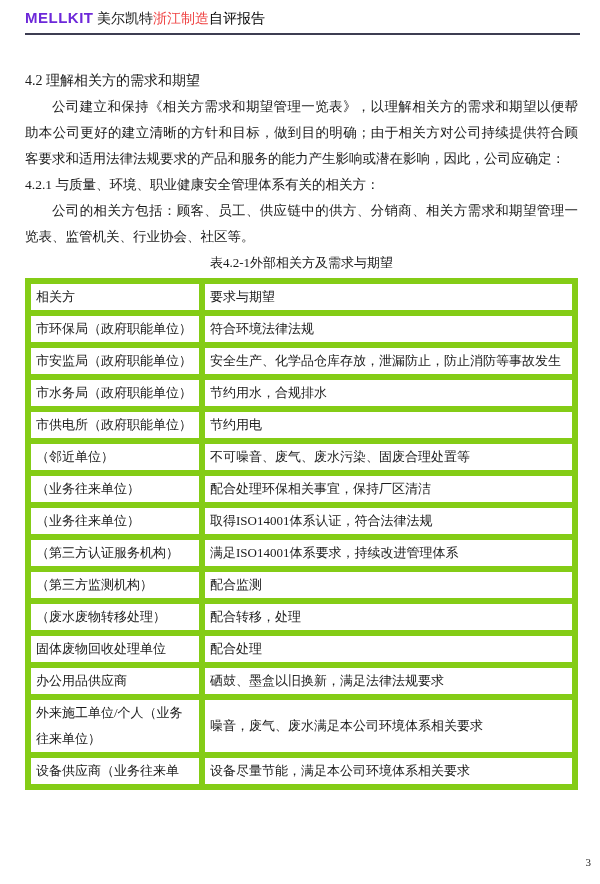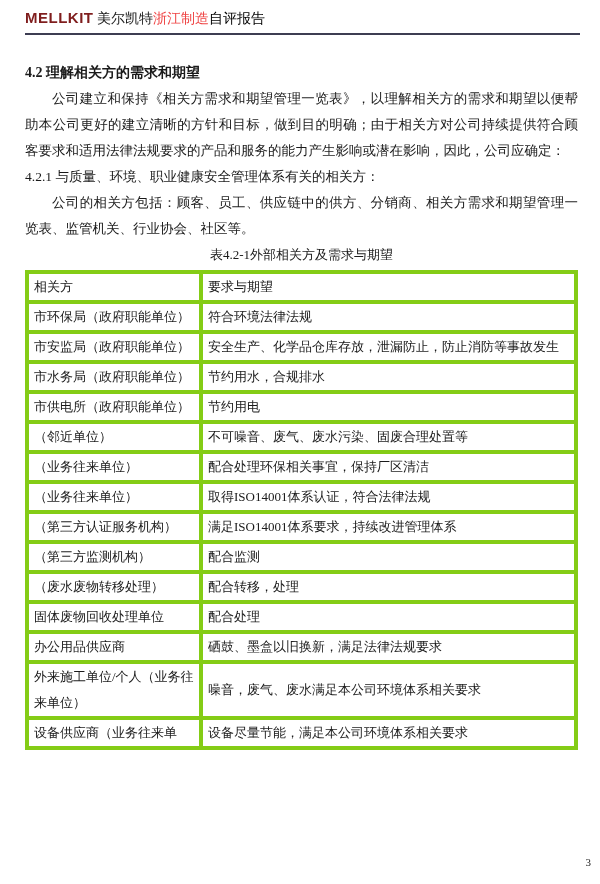--- a/index.html
+++ b/index.html
@@ -23,57 +23,57 @@
   .doc-header .brand {
     font-family:"Liberation Sans","DejaVu Sans",sans-serif;
     font-weight:bold; font-size:15px; letter-spacing:0.5px;
   }
   .doc-header .cn { font-size:14px; }
   
   .body {
     position:absolute; top:60px; left:25px; right:22px;
   }
   .sec-title {
-    font-size:14px; font-weight:bold; line-height:26px;
+    font-size:14px; font-weight:normal; line-height:26px;margin-top:8px;
   }
   .para {
     font-size:13.5px; line-height:26px;
     text-align:justify; text-indent:2em;
   }
   .sub-title {
     font-size:13.5px; line-height:26px;
   }
   .caption {
     font-size:13px; line-height:26px; text-align:center;
   }
   
   table.req {
     width:100%; border-collapse:collapse; table-layout:fixed;
     margin-top:2px;
   }
   table.req td {
-    border:4px solid #84cc16;
+    border:6px solid #84cc16;
     font-size:13px; line-height:26px; height:26px;
     padding:0 5px; vertical-align:middle;
     overflow:hidden;
   }
   td.c1 { width:174px; }
   
   .pageno {
     position:absolute; right:9px; bottom:16px;
     font-size:11px; color:#222;
   }
 </style>
 </head>
 <body>
 
 <div class="page">
 
   <div class="doc-header">
-    <span class="brand" style="color: #7f1d1d;">MELLKIT</span><span class="cn"> 美尔凯特</span><span class="cn" style="color: #ef4444;">浙江制造</span><span class="cn" style="color: #000000;">自评报告</span>
+    <span class="brand" style="color: #6d28d9;">MELLKIT</span><span class="cn"> 美尔凯特</span><span class="cn" style="color: #ef4444;">浙江制造</span><span class="cn" style="color: #000000;">自评报告</span>
   </div>
 
   <div class="body">
     <div class="sec-title">4.2 理解相关方的需求和期望</div>
     <p class="para">公司建立和保持《相关方需求和期望管理一览表》，以理解相关方的需求和期望以便帮助本公司更好的建立清晰的方针和目标，做到目的明确；由于相关方对公司持续提供符合顾客要求和适用法律法规要求的产品和服务的能力产生影响或潜在影响，因此，公司应确定：</p>
     <div class="sub-title">4.2.1 与质量、环境、职业健康安全管理体系有关的相关方：</div>
     <p class="para">公司的相关方包括：顾客、员工、供应链中的供方、分销商、相关方需求和期望管理一览表、监管机关、行业协会、社区等。</p>
     <div class="caption">表4.2-1外部相关方及需求与期望</div>
 
     <table class="req">

